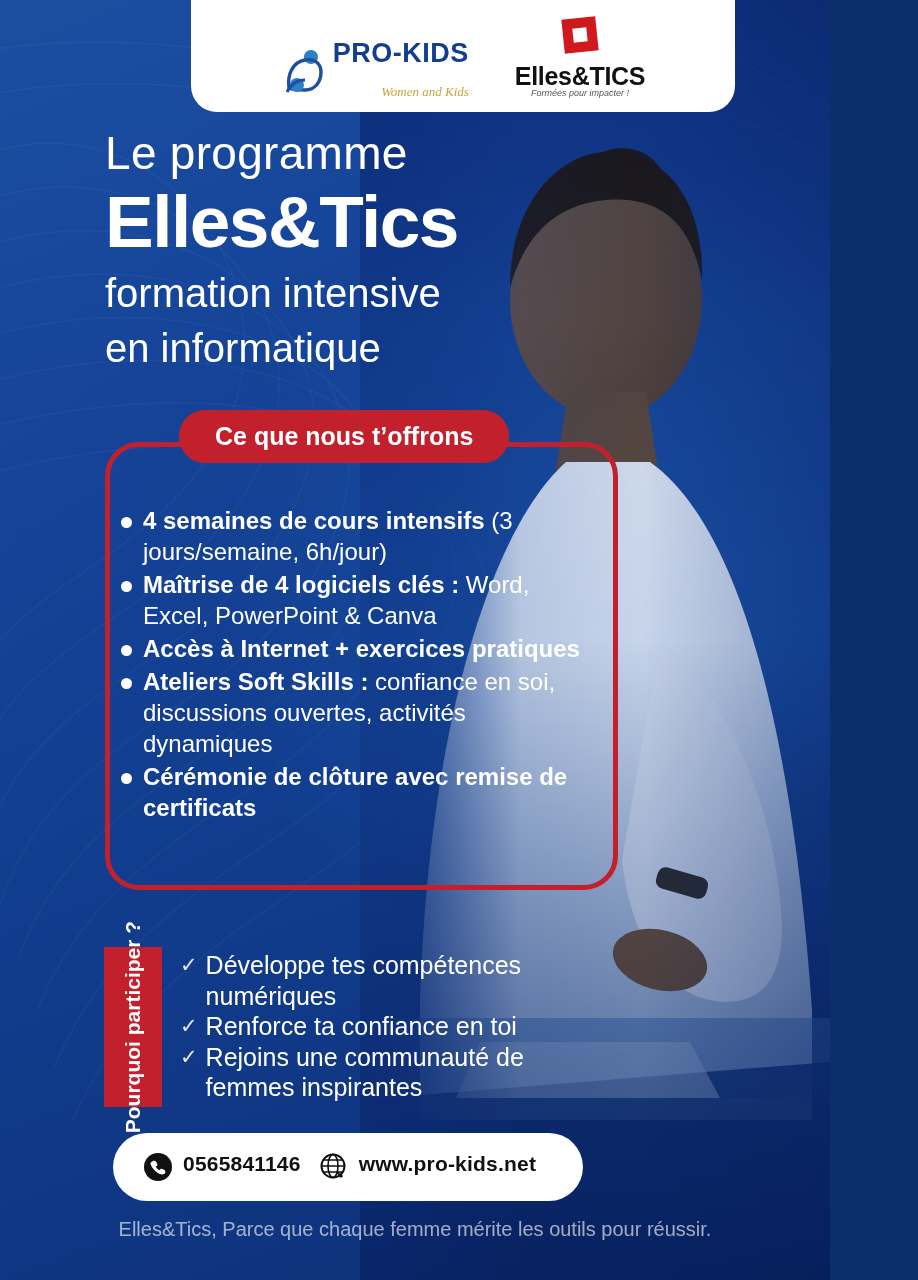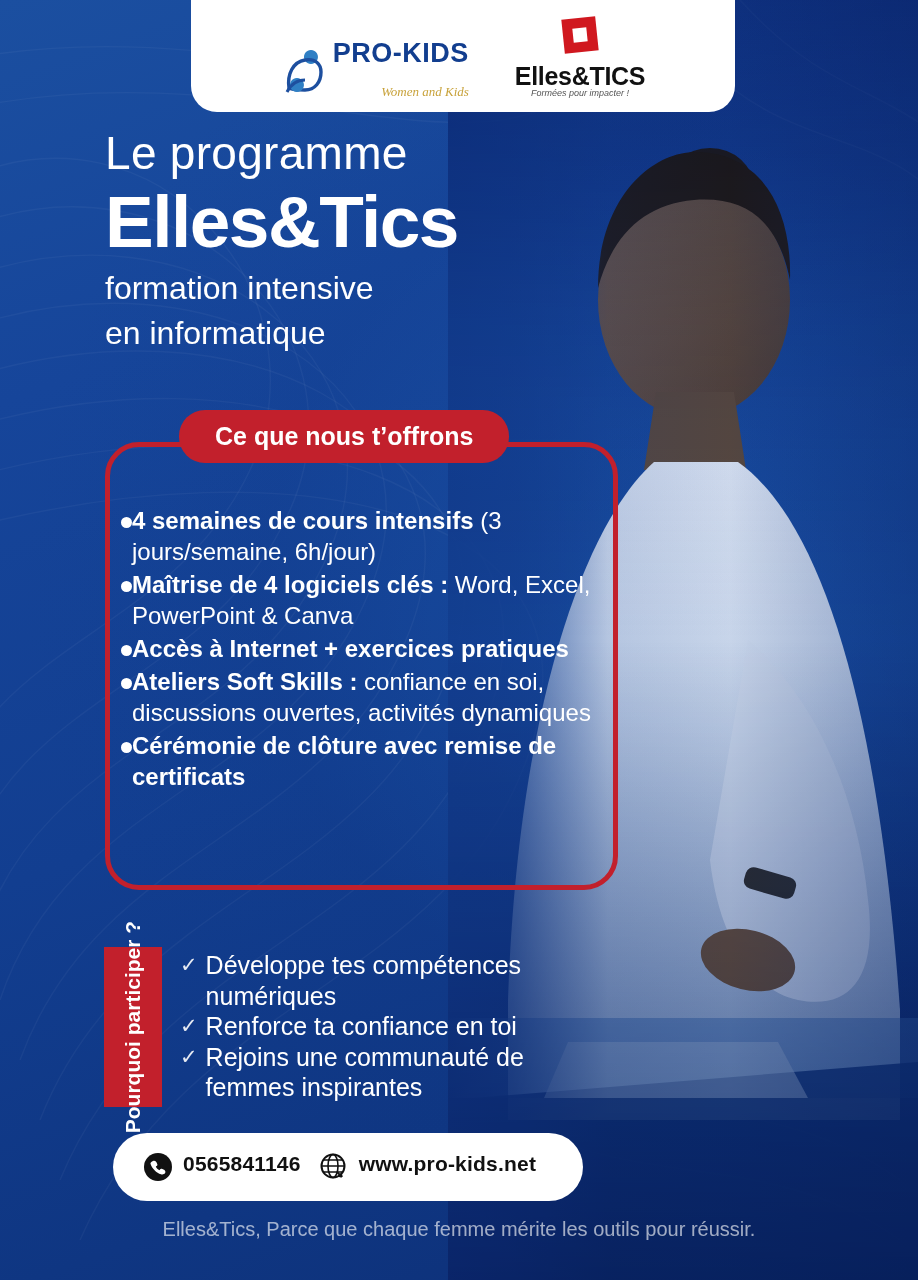--- a/index.html
+++ b/index.html
@@ -9,21 +9,21 @@
   }
   body {
     width: 918px;
     height: 1280px;
     overflow: hidden;
     font-family: "Liberation Sans", sans-serif;
   }
 
   .poster {
     position: relative;
-    width: 918px;
+    width: 830px;
     height: 1280px;
     overflow: hidden;
     background:
       radial-gradient(circle at 78% 46%, rgba(30,90,175,0.55) 0%, rgba(16,58,134,0.1) 45%, rgba(10,45,115,0) 70%),
       linear-gradient(160deg, #1b4fa0 0%, #16459a 25%, #123e90 55%, #0f3682 80%, #0d2f76 100%);
   }
 
   
   .texture {
     position: absolute;
@@ -131,21 +131,21 @@
     line-height: 1.1;
   }
   .h-title {
     font-size: 73px;
     font-weight: bold;
     letter-spacing: -1.5px;
     line-height: 1.0;
     margin-top: 6px;
   }
   .h-line3 {
-    font-size: 32px;
+    font-size: 40px;
     font-weight: 300;
     line-height: 1.18;
     margin-top: 12px;
   }
 
   
   .offer-box {
     position: absolute;
     left: 105px;
     top: 442px;
@@ -170,20 +170,21 @@
   .offer-list {
     position: absolute;
     left: 121px;
     top: 506px;
     width: 470px;
     color: #ffffff;
   }
   .offer-item {
     display: flex;
     align-items: flex-start;
+    gap: 11px;
     margin-bottom: 2px;
   }
   .bullet {
     flex: none;
     width: 11px;
     height: 11px;
     border-radius: 50%;
     background: #fff;
     margin-top: 11px;
   }

